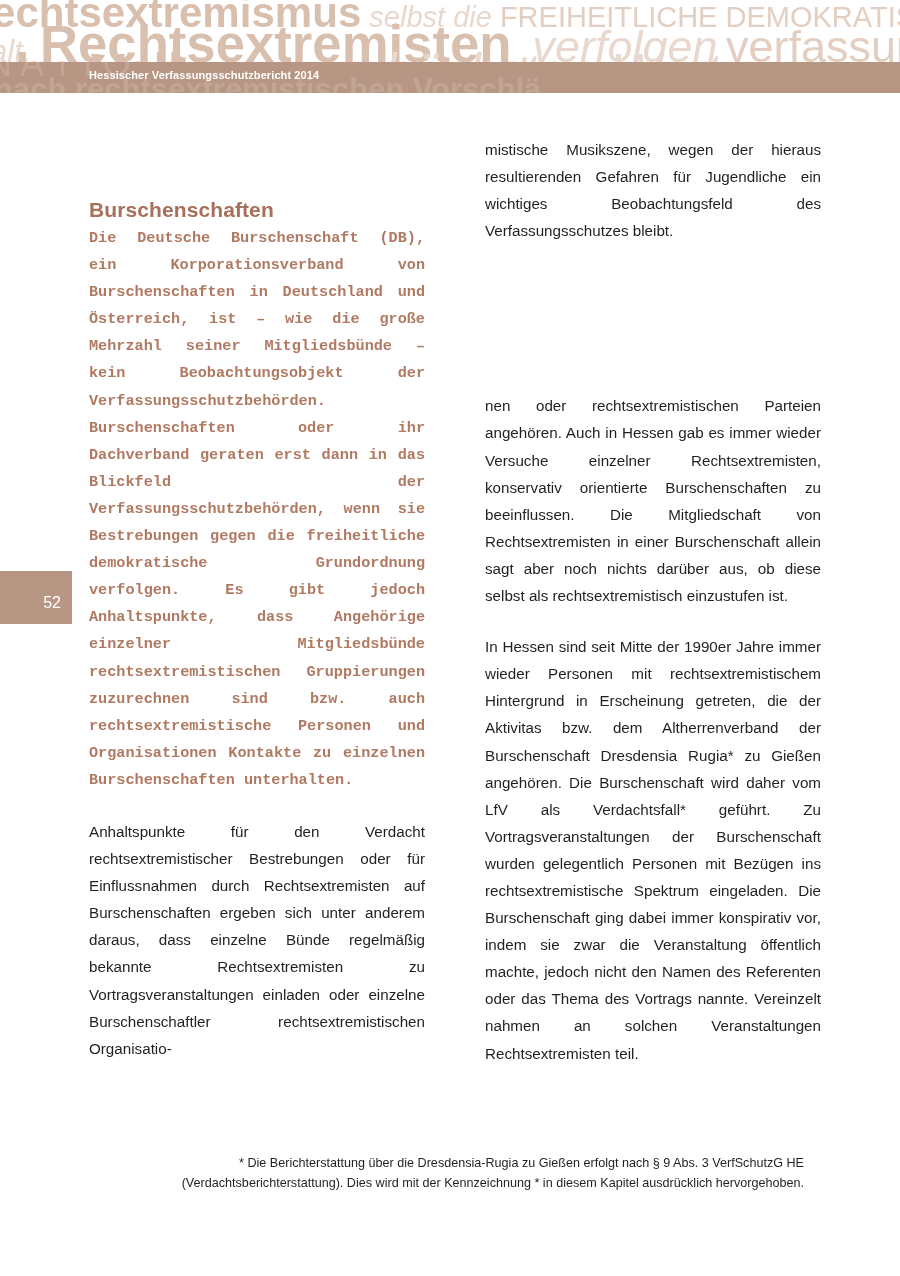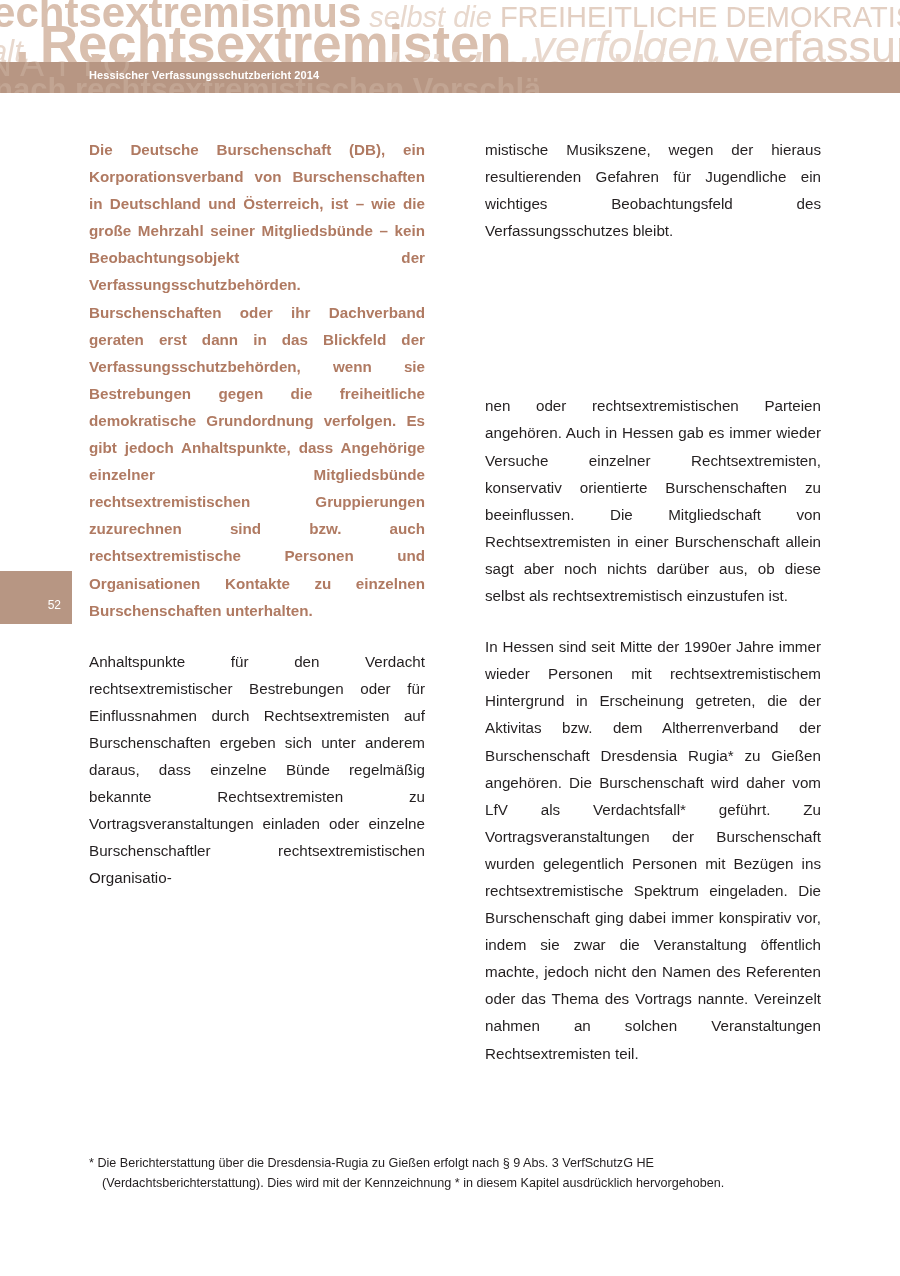--- a/index.html
+++ b/index.html
@@ -99,21 +99,21 @@
     left: 0;
     top: 571px;
     width: 72px;
     height: 53px;
     background: #b79683;
   }
   .page-tab .page-number {
     position: absolute;
     right: 11px;
     bottom: 13px;
-    font-size: 12px;
+    font-size: 16px;
     color: #ffffff;
     line-height: 1;
   }
 
   
   .columns {
     position: absolute;
     left: 89px;
     top: 136px;
     width: 712px;
@@ -152,39 +152,41 @@
     box-sizing: border-box;
   }
 
   p.lead-text {
     margin: 0 0 24px 0;
     font-size: 15.2px;
     line-height: 27.1px;
     text-align: justify;
     font-weight: bold;
     color: #b07a62;
+    font-family: Liberation Mono, monospace;
   }
 
   
   .right-offset { height: 124px; }
 
   
   .footnote {
     position: absolute;
     left: 89px;
     top: 1153px;
     width: 715px;
     font-size: 12.6px;
     line-height: 20px;
     color: #231f20;
   }
   .footnote p {
     margin: 0;
     padding-left: 13px;
     text-indent: -13px;
+    text-align: right;
   }
 </style>
 </head>
 <body>
 
 <div class="masthead">
   <div class="deco-line deco-l1">
     <span class="deco-b deco-big">echtsextremismus</span>
     <span class="deco-i">selbst die</span>
     <span class="deco-n">FREIHEITLICHE DEMOKRATISCHE GRUNDORDNUN</span>
@@ -214,20 +216,23 @@
 </div>
 
 <div class="page-tab">
   <span class="page-number">52</span>
 </div>
 
 <div class="columns">
 
   <div class="col col-left">
 
+    <div class="heading-wrap">
+      <h2 class="section-heading">Burschenschaften</h2>
+    </div>
 
     <p class="lead-text">Die Deutsche Burschenschaft (DB), ein Korporationsverband von Burschenschaften in Deutschland und Österreich, ist – wie die große Mehrzahl seiner Mitgliedsbünde – kein Beobachtungsobjekt der Verfassungsschutzbehörden. Burschenschaften oder ihr Dachverband geraten erst dann in das Blickfeld der Verfassungsschutzbehörden, wenn sie Bestrebungen gegen die freiheitliche demokratische Grundordnung verfolgen. Es gibt jedoch Anhaltspunkte, dass Angehörige einzelner Mitgliedsbünde rechtsextremistischen Gruppierungen zuzurechnen sind bzw. auch rechtsextremistische Personen und Organisationen Kontakte zu einzelnen Burschenschaften unterhalten.</p>
 
     <p class="body-text">Anhaltspunkte für den Verdacht rechtsextremistischer Bestrebungen oder für Einflussnahmen durch Rechtsextremisten auf Burschenschaften ergeben sich unter anderem daraus, dass einzelne Bünde regelmäßig bekannte Rechtsextremisten zu Vortragsveranstaltungen einladen oder einzelne Burschenschaftler rechtsextremistischen Organisatio-</p>
   </div>
 
   <div class="col col-right">
     <p class="body-text">mistische Musikszene, wegen der hieraus resultierenden Gefahren für Jugendliche ein wichtiges Beobachtungsfeld des Verfassungsschutzes bleibt.</p>
 
     <div class="right-offset"></div>

